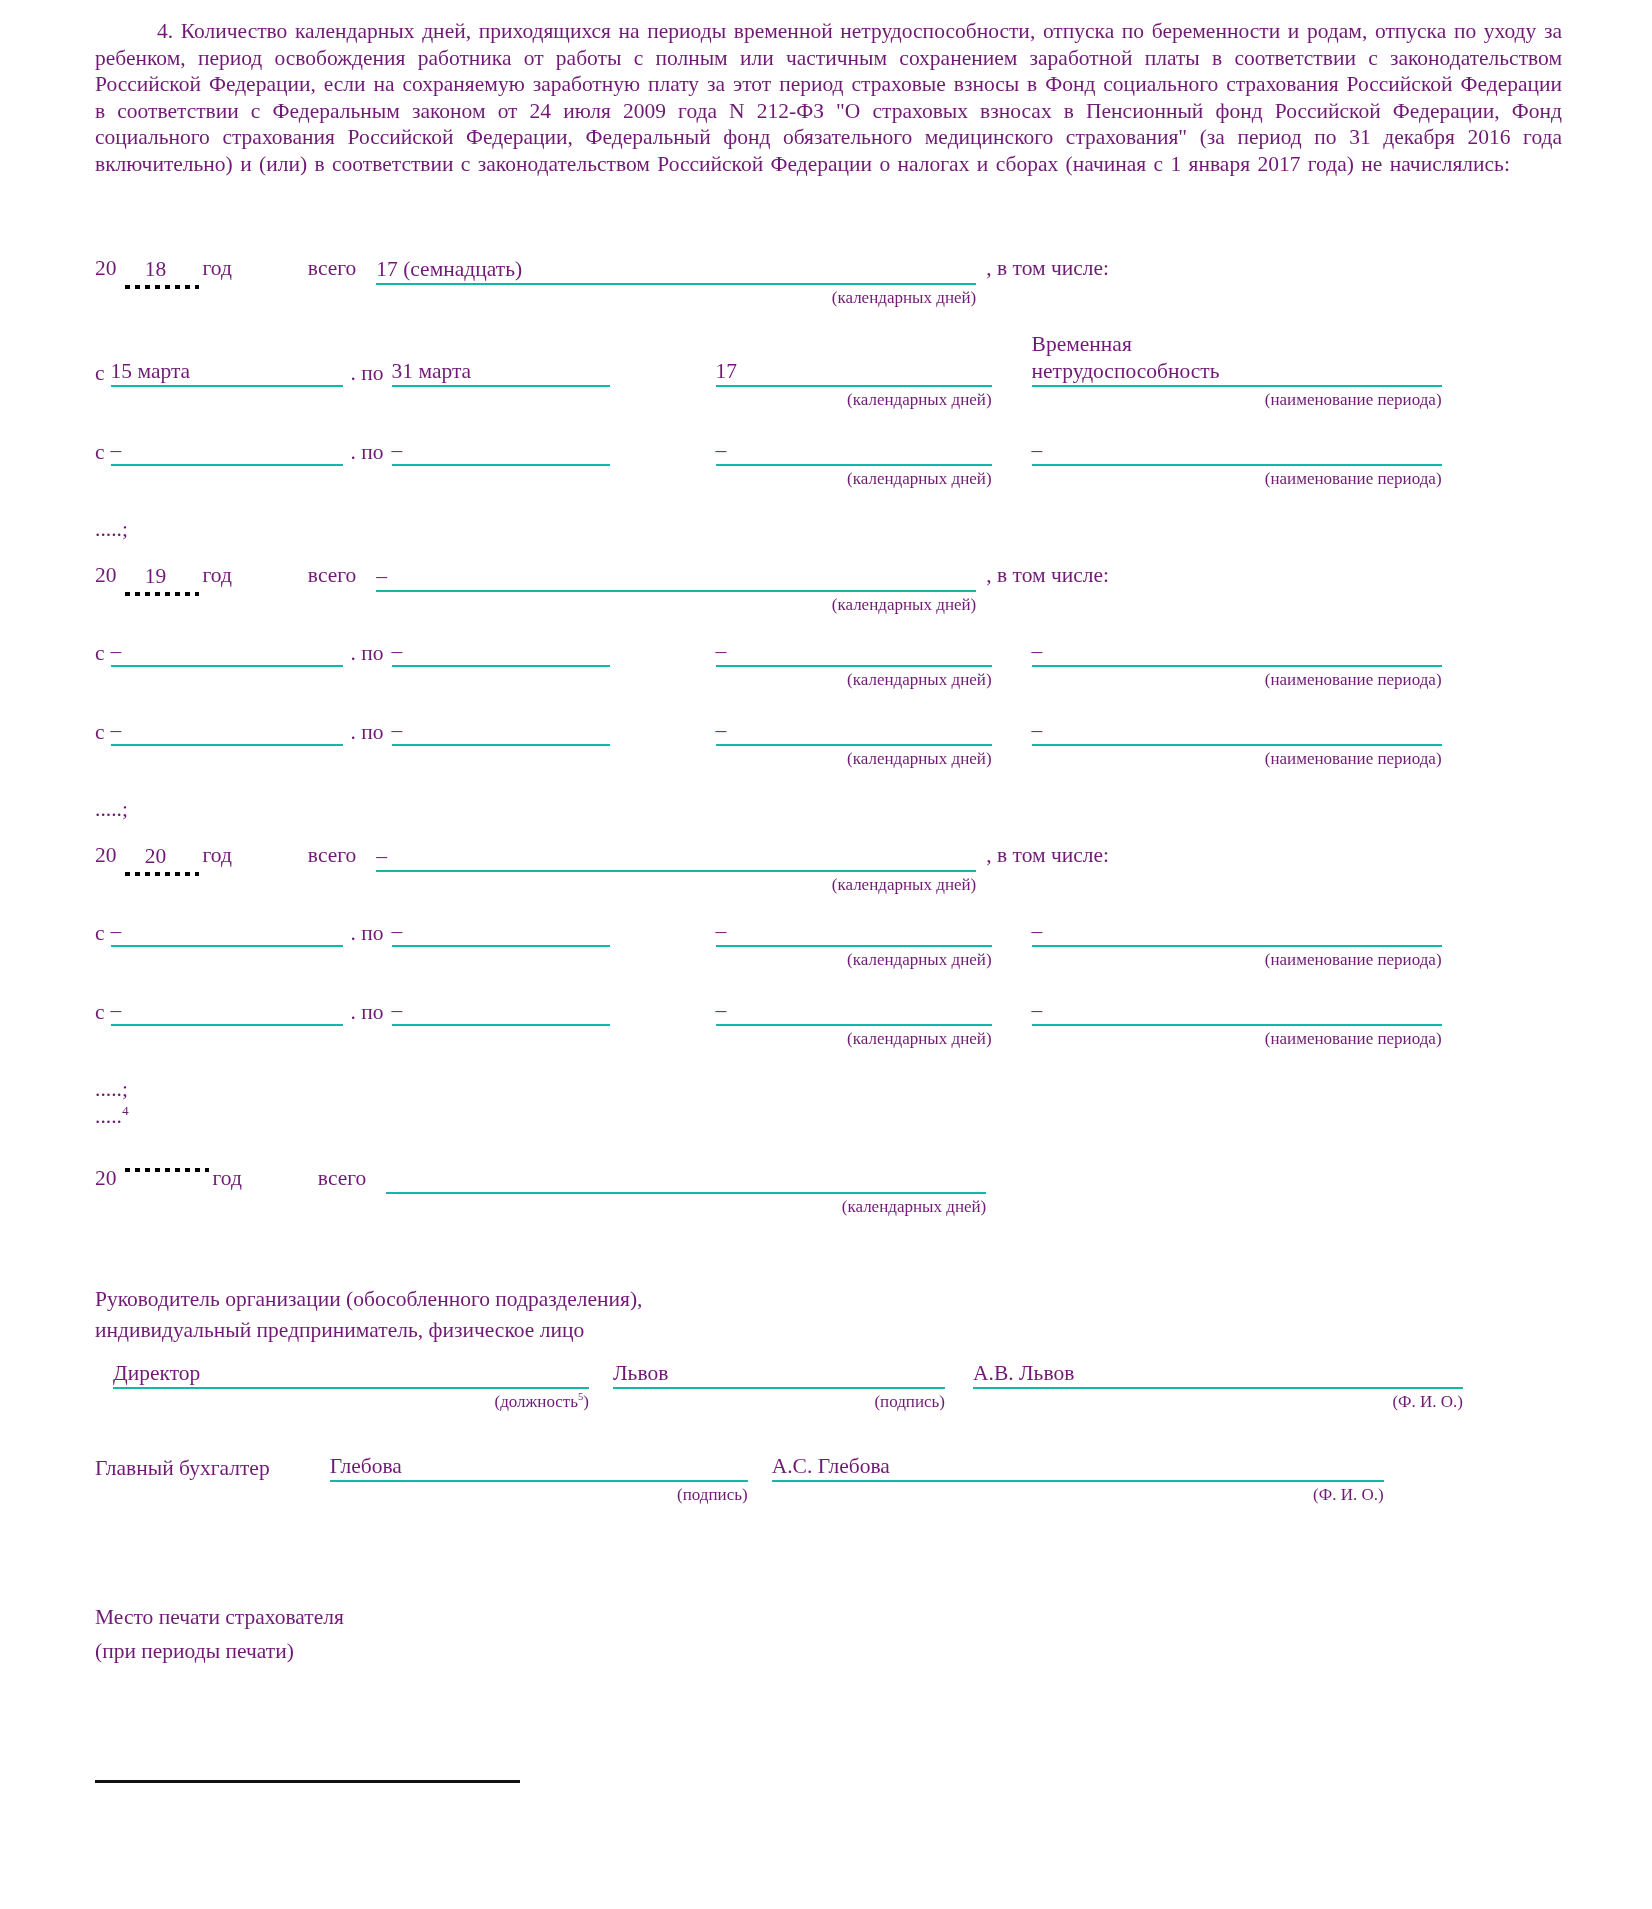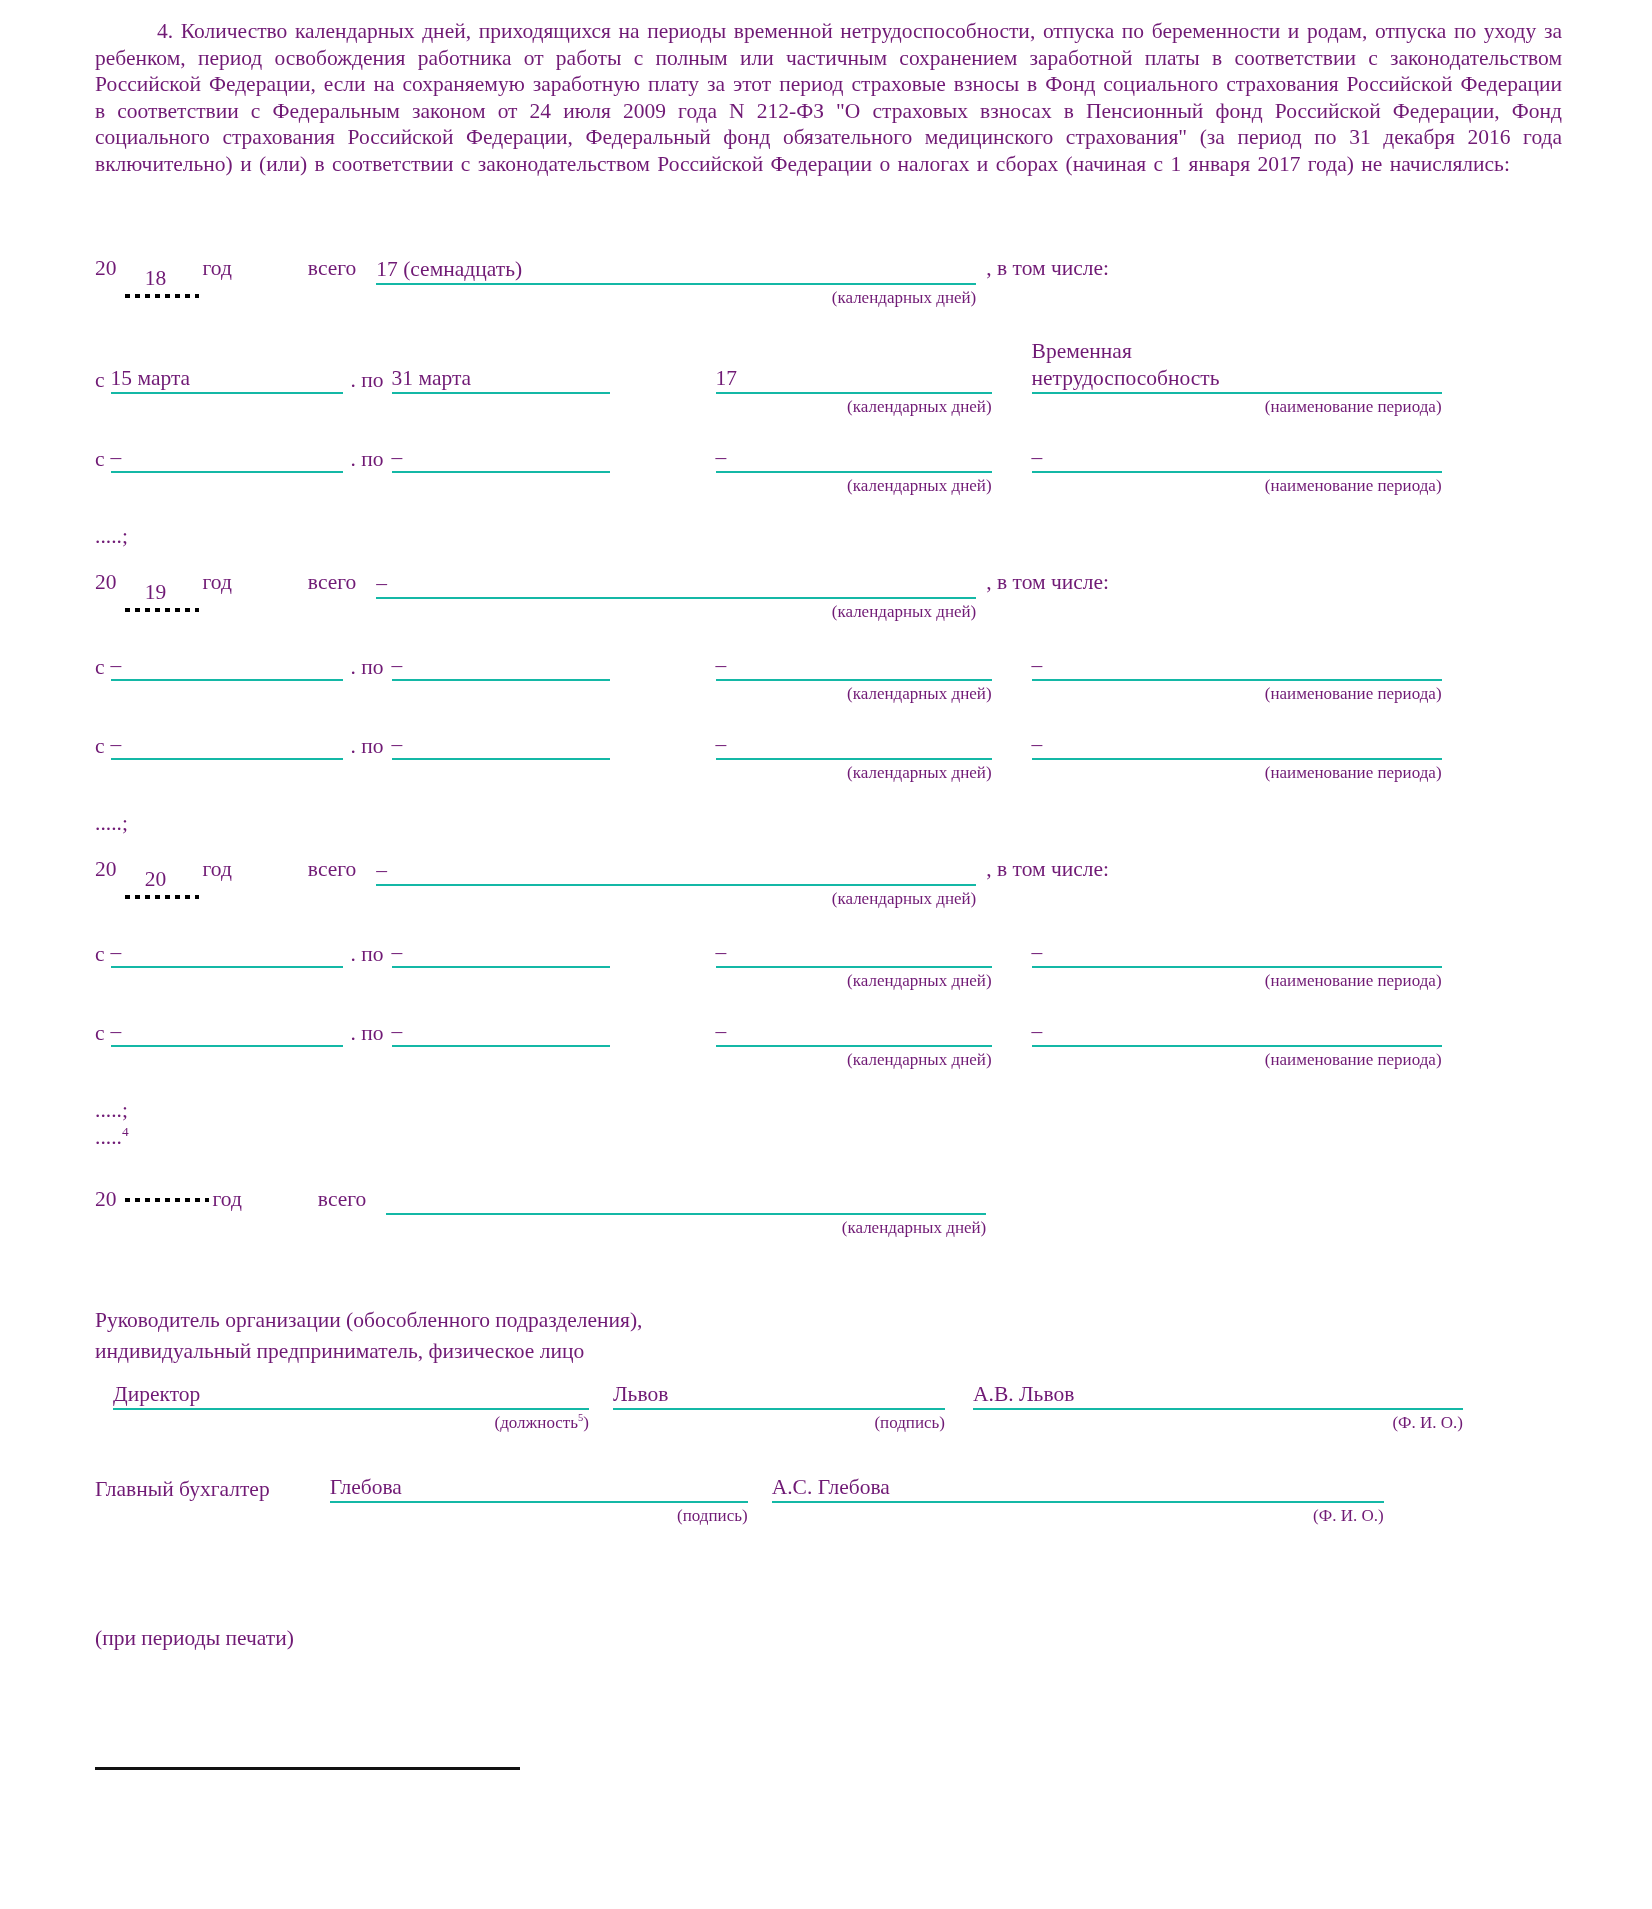--- a/index.html
+++ b/index.html
@@ -49,21 +49,20 @@
     align-items: flex-start;
     margin-bottom: 46px;
   }
   .year-num {
     position: relative;
     display: inline-block;
     min-width: 50px;
     text-align: center;
     margin-left: 14px;
     line-height: 27px;
-    margin-top: 9px;
   }
   .year-num::after {
     content: "";
     position: absolute;
     left: -6px; right: -18px; bottom: -6px;
     height: 4px;
     background-image: repeating-linear-gradient(90deg, #000 0 5px, transparent 5px 10px);
   }
   .year-word { margin-left: 22px; }
   .total-word { margin-left: 76px; }
@@ -317,18 +316,19 @@
       <div class="fv">Глебова</div>
       <div class="fc">(подпись)</div>
     </div>
     <div class="field f-accfio">
       <div class="fv">А.С. Глебова</div>
       <div class="fc">(Ф. И. О.)</div>
     </div>
   </div>
 
   <div class="stamp">
+    <div>Место печати страхователя</div>
     <div>(при периоды печати)</div>
   </div>
 
   <div class="footnote-rule"></div>
 
 </div>
 
 </body></html>

